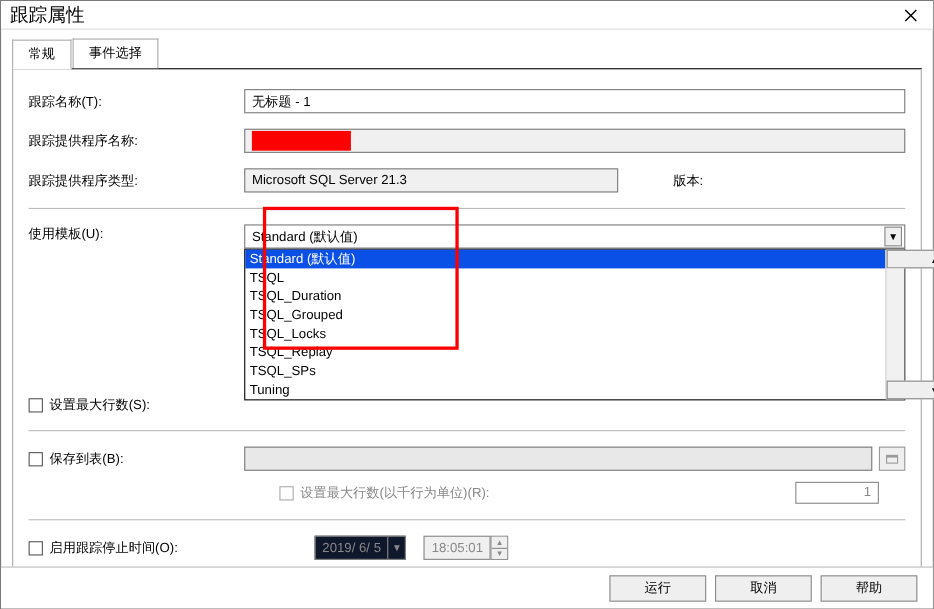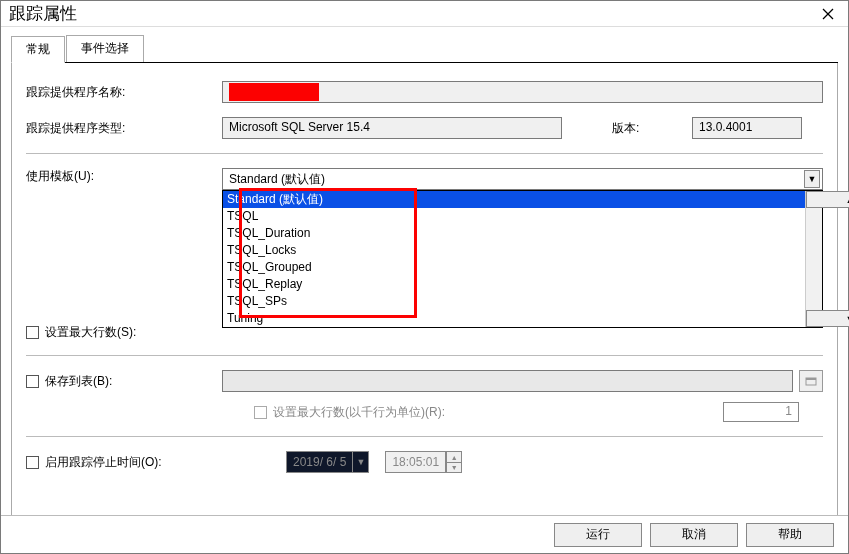--- a/index.html
+++ b/index.html
@@ -160,53 +160,56 @@
 
   <div class="tabs-row">
     <div class="tabs">
       <div class="tab active"><span>常规</span></div>
       <div class="tab"><span>事件选择</span></div>
     </div>
   </div>
 
   <div class="panel">
 
+    <div class="row">
+      <div class="lbl">跟踪名称(T):</div>
+      <input class="inp" style="flex: 1 1 0%;" value="无标题 - 1">
+    </div>
 
     <div class="row">
       <div class="lbl">跟踪提供程序名称:</div>
       <div class="inp ro" style="flex:1; display:flex; align-items:center;">
         <span class="redblock"></span>
       </div>
     </div>
 
     <div class="row">
       <div class="lbl">跟踪提供程序类型:</div>
-      <div class="inp ro" style="width:340px">Microsoft SQL Server 15.4</div>
+      <div class="inp ro" style="width:340px">Microsoft SQL Server 21.3</div>
       <div style="width:50px"></div>
       <div style="width:80px">版本:</div>
-      <div class="inp ro" style="width:110px">13.0.4001</div>
     </div>
 
     <div class="sep"></div>
 
     <div class="row" style="align-items:flex-start">
       <div class="lbl">使用模板(U):</div>
       <div class="combo-wrap">
         <div class="combo">
           <span>Standard (默认值)</span>
           <span class="arrow">▼</span>
         </div>
         <div class="dropdown">
           <div class="dropdown-inner">
             <div class="options">
               <div class="opt selected">Standard (默认值)</div>
               <div class="opt">TSQL</div>
               <div class="opt">TSQL_Duration</div>
+              <div class="opt">TSQL_Grouped</div>
               <div class="opt">TSQL_Locks</div>
-              <div class="opt">TSQL_Grouped</div>
               <div class="opt">TSQL_Replay</div>
               <div class="opt">TSQL_SPs</div>
               <div class="opt">Tuning</div>
             </div>
             <div class="dd-sb">
               <div class="btn">▲</div>
               <div class="track"></div>
               <div class="btn">▼</div>
             </div>
           </div>

